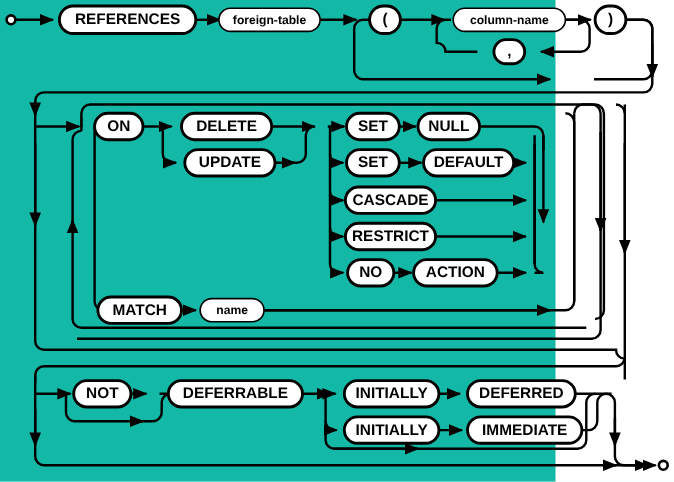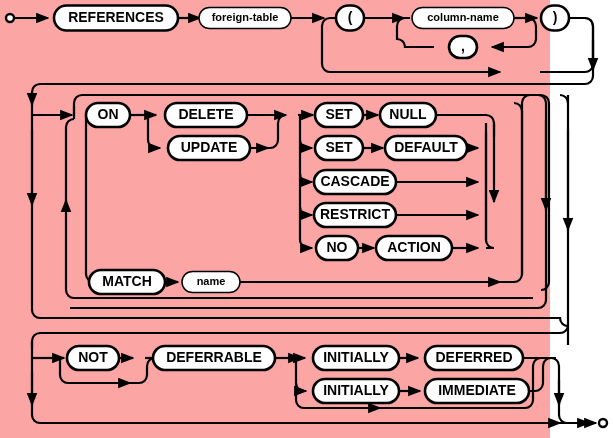--- a/index.html
+++ b/index.html
@@ -1,18 +1,18 @@
 <!DOCTYPE html>
 <html><head>
 <meta charset="utf-8">
 <style>
   html,body{margin:0;padding:0;background:#ffffff;}
   body{width:613px;height:438px;overflow:hidden;
        font-family:"Liberation Sans","DejaVu Sans",sans-serif;}
-  #diagram{position:relative;width:550px;height:438px;background:#fca5a5;}
+  #diagram{position:relative;width:505px;height:438px;background:#14b8a6;}
   svg{display:block;}
   .kw-text{font-family:"Liberation Sans","DejaVu Sans",sans-serif;font-weight:bold;
            fill:#000;text-anchor:middle;dominant-baseline:middle;}
   .nt-text{font-family:"Liberation Sans","DejaVu Sans",sans-serif;font-weight:bold;
            fill:#000;text-anchor:middle;dominant-baseline:middle;}
 </style>
 </head>
 <body>
 
 <div id="diagram">

